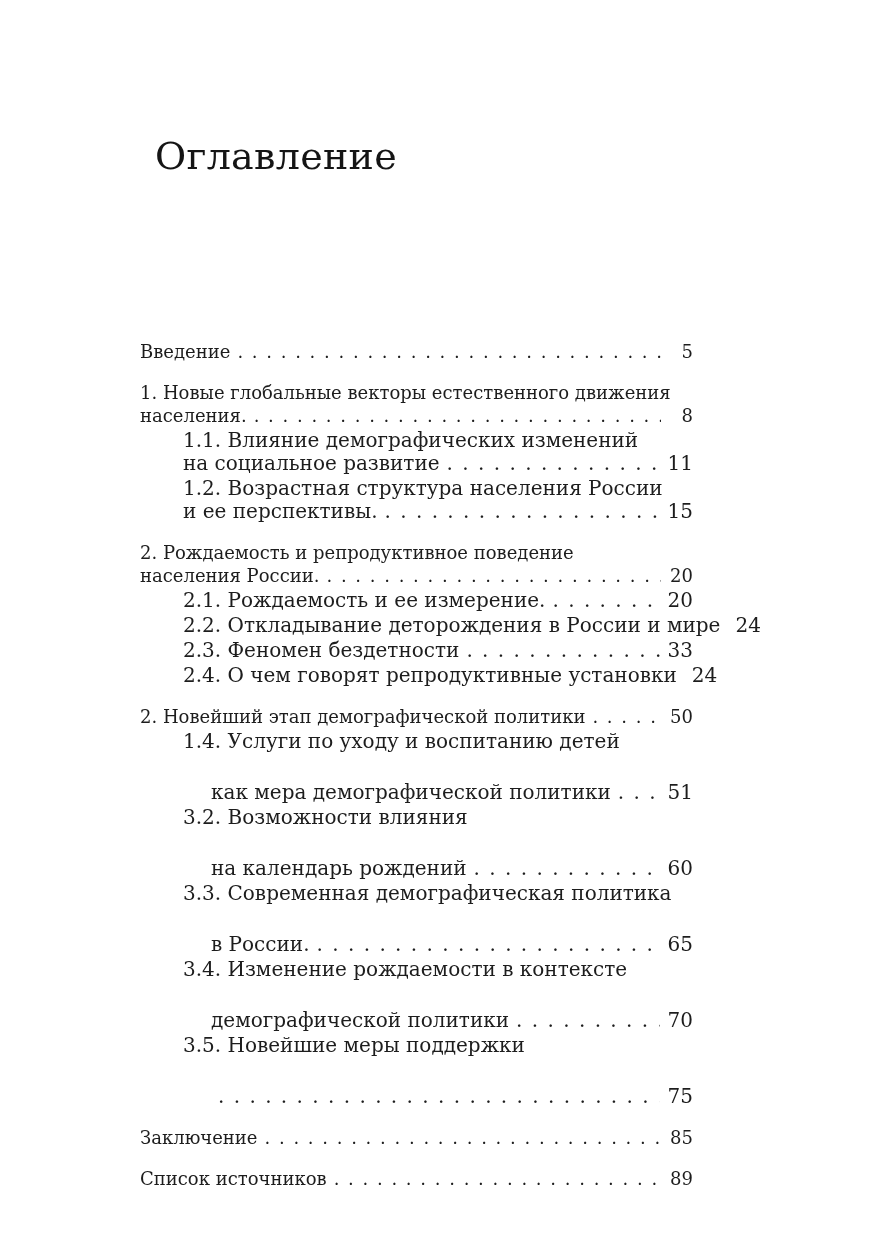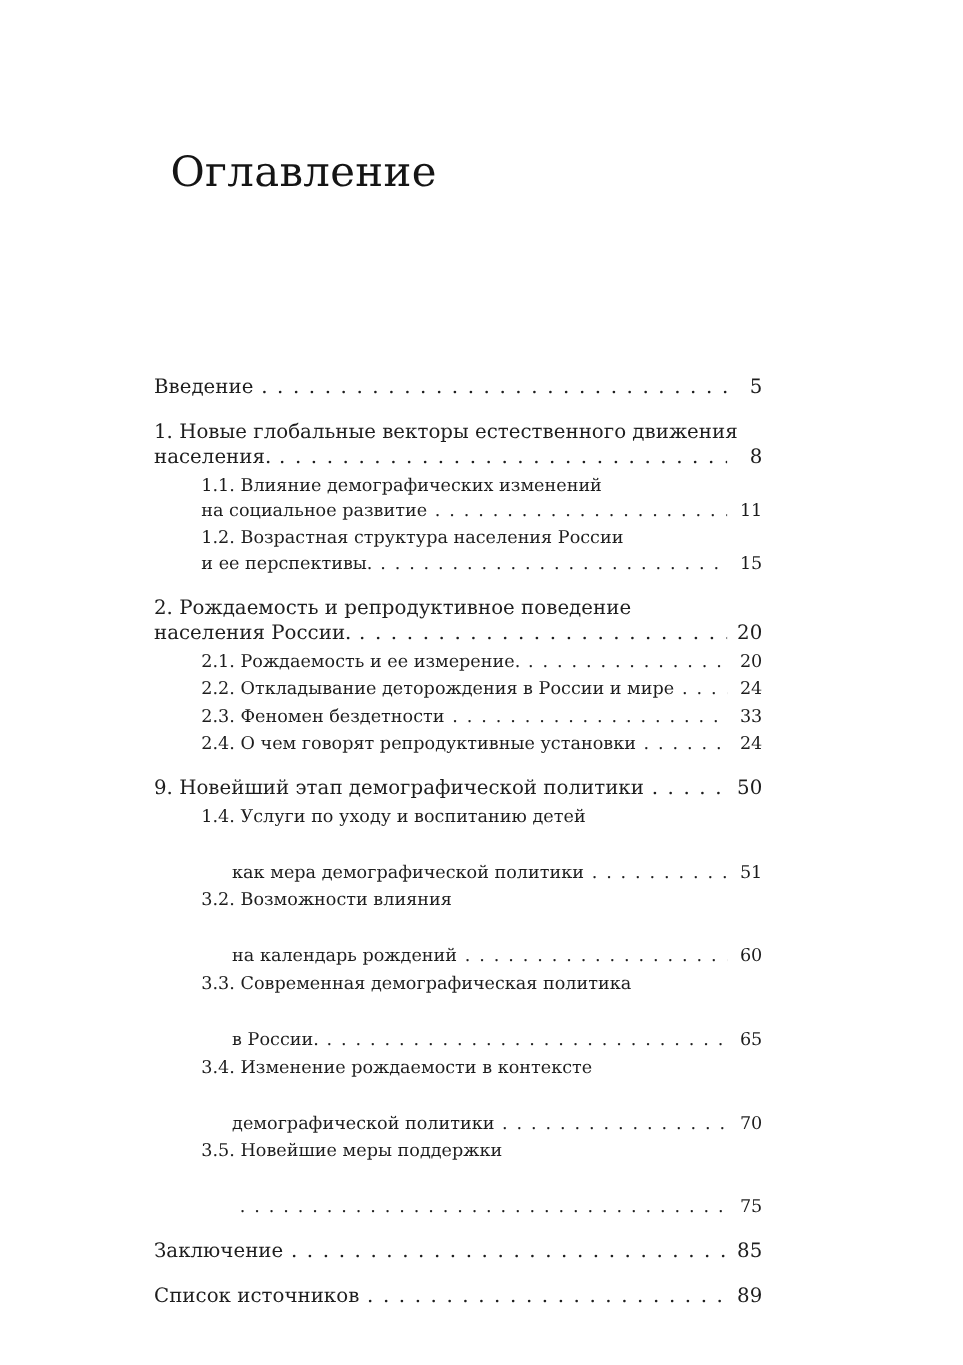--- a/index.html
+++ b/index.html
@@ -36,21 +36,21 @@
     line-height: 23px;
   }
   .entry.top {
     font-size: 18px;
     margin-top: 18px;
   }
   .entry.top:first-child {
     margin-top: 0;
   }
   .entry.sub {
-    font-size: 16px;
+    font-size: 20px;
     padding-left: 43px;
     margin-top: 2px;
   }
   .line {
     white-space: nowrap;
   }
   .lastline {
     display: flex;
     align-items: flex-end;
   }
@@ -163,21 +163,21 @@
     <div class="lines"></div>
     <div class="lastline">
       <span class="txt">2.4. О чем говорят репродуктивные установки</span>
       <span class="leader"></span>
       <span class="pagenum">24</span>
     </div>
   </div>
       <div class="entry top">
     <div class="lines"></div>
     <div class="lastline">
-      <span class="txt">9. Новейший этап демографической политики</span>
+      <span class="txt">2. Новейший этап демографической политики</span>
       <span class="leader"></span>
       <span class="pagenum">50</span>
     </div>
   </div>
       <div class="entry sub">
     <div class="lines">
           <div class="line">1.4. Услуги по уходу и воспитанию детей</div>
         </div>
     <div class="lastline wrap-text">
       <span class="txt">как мера демографической политики</span>

